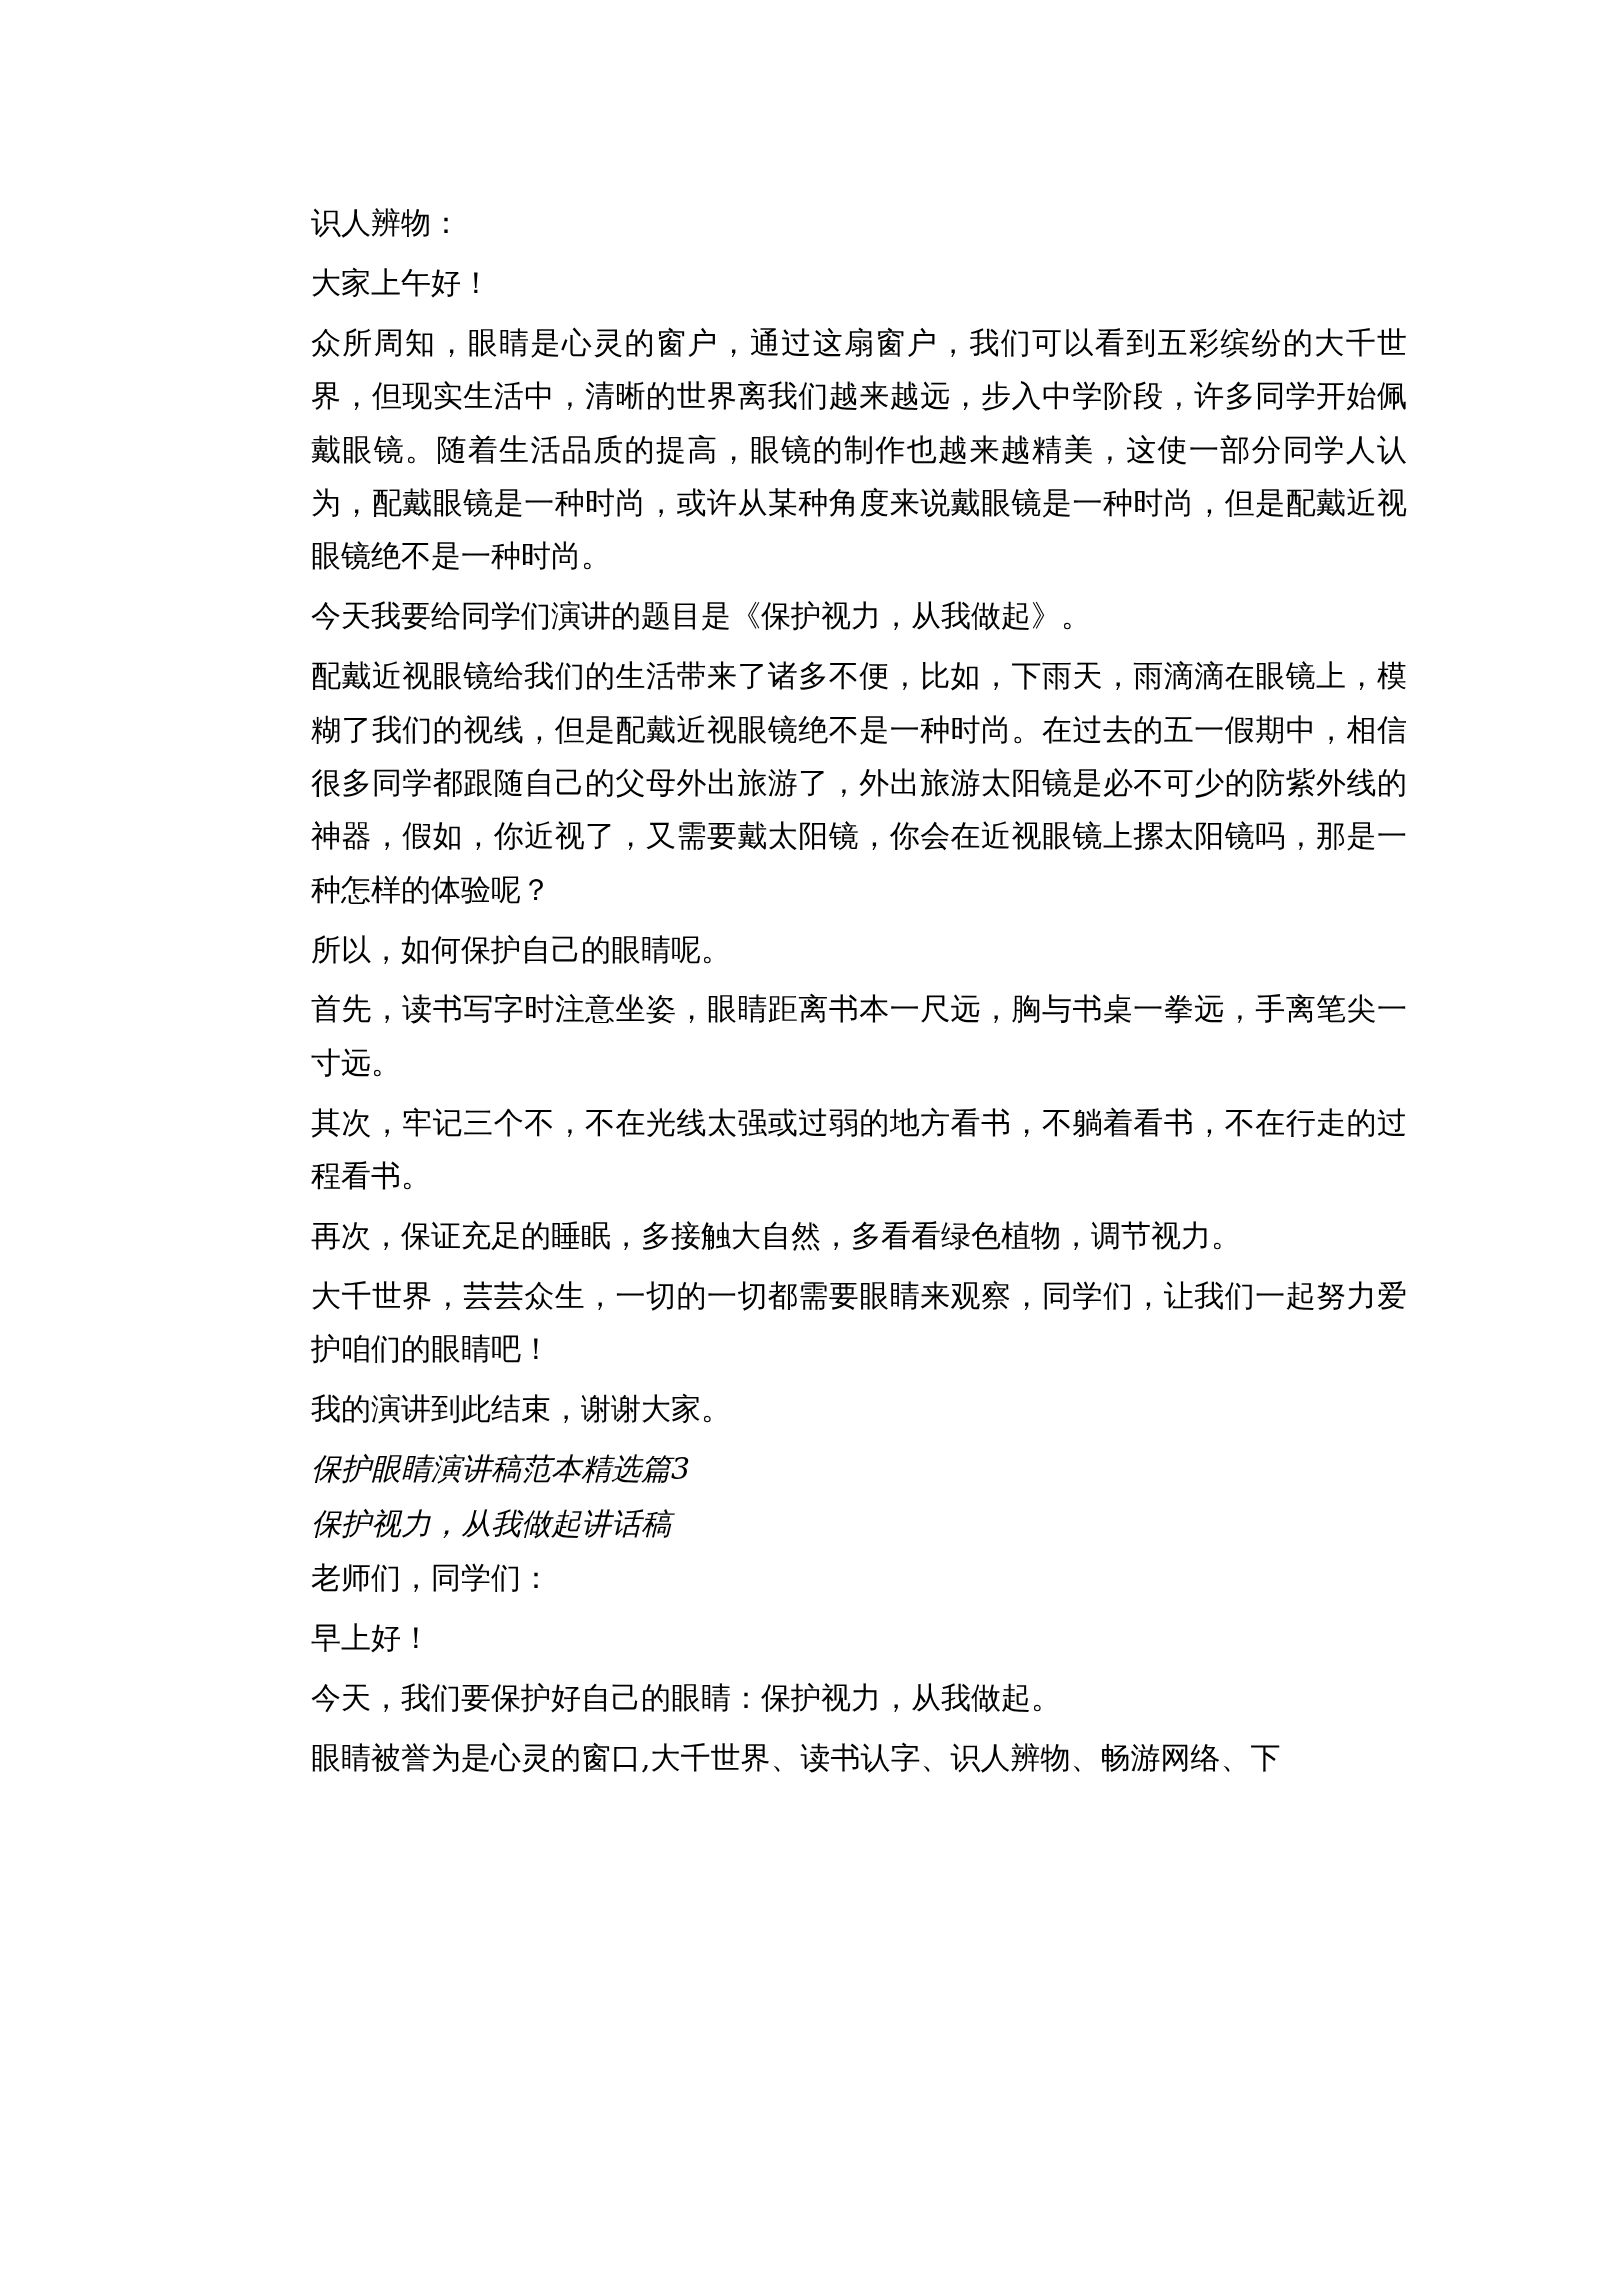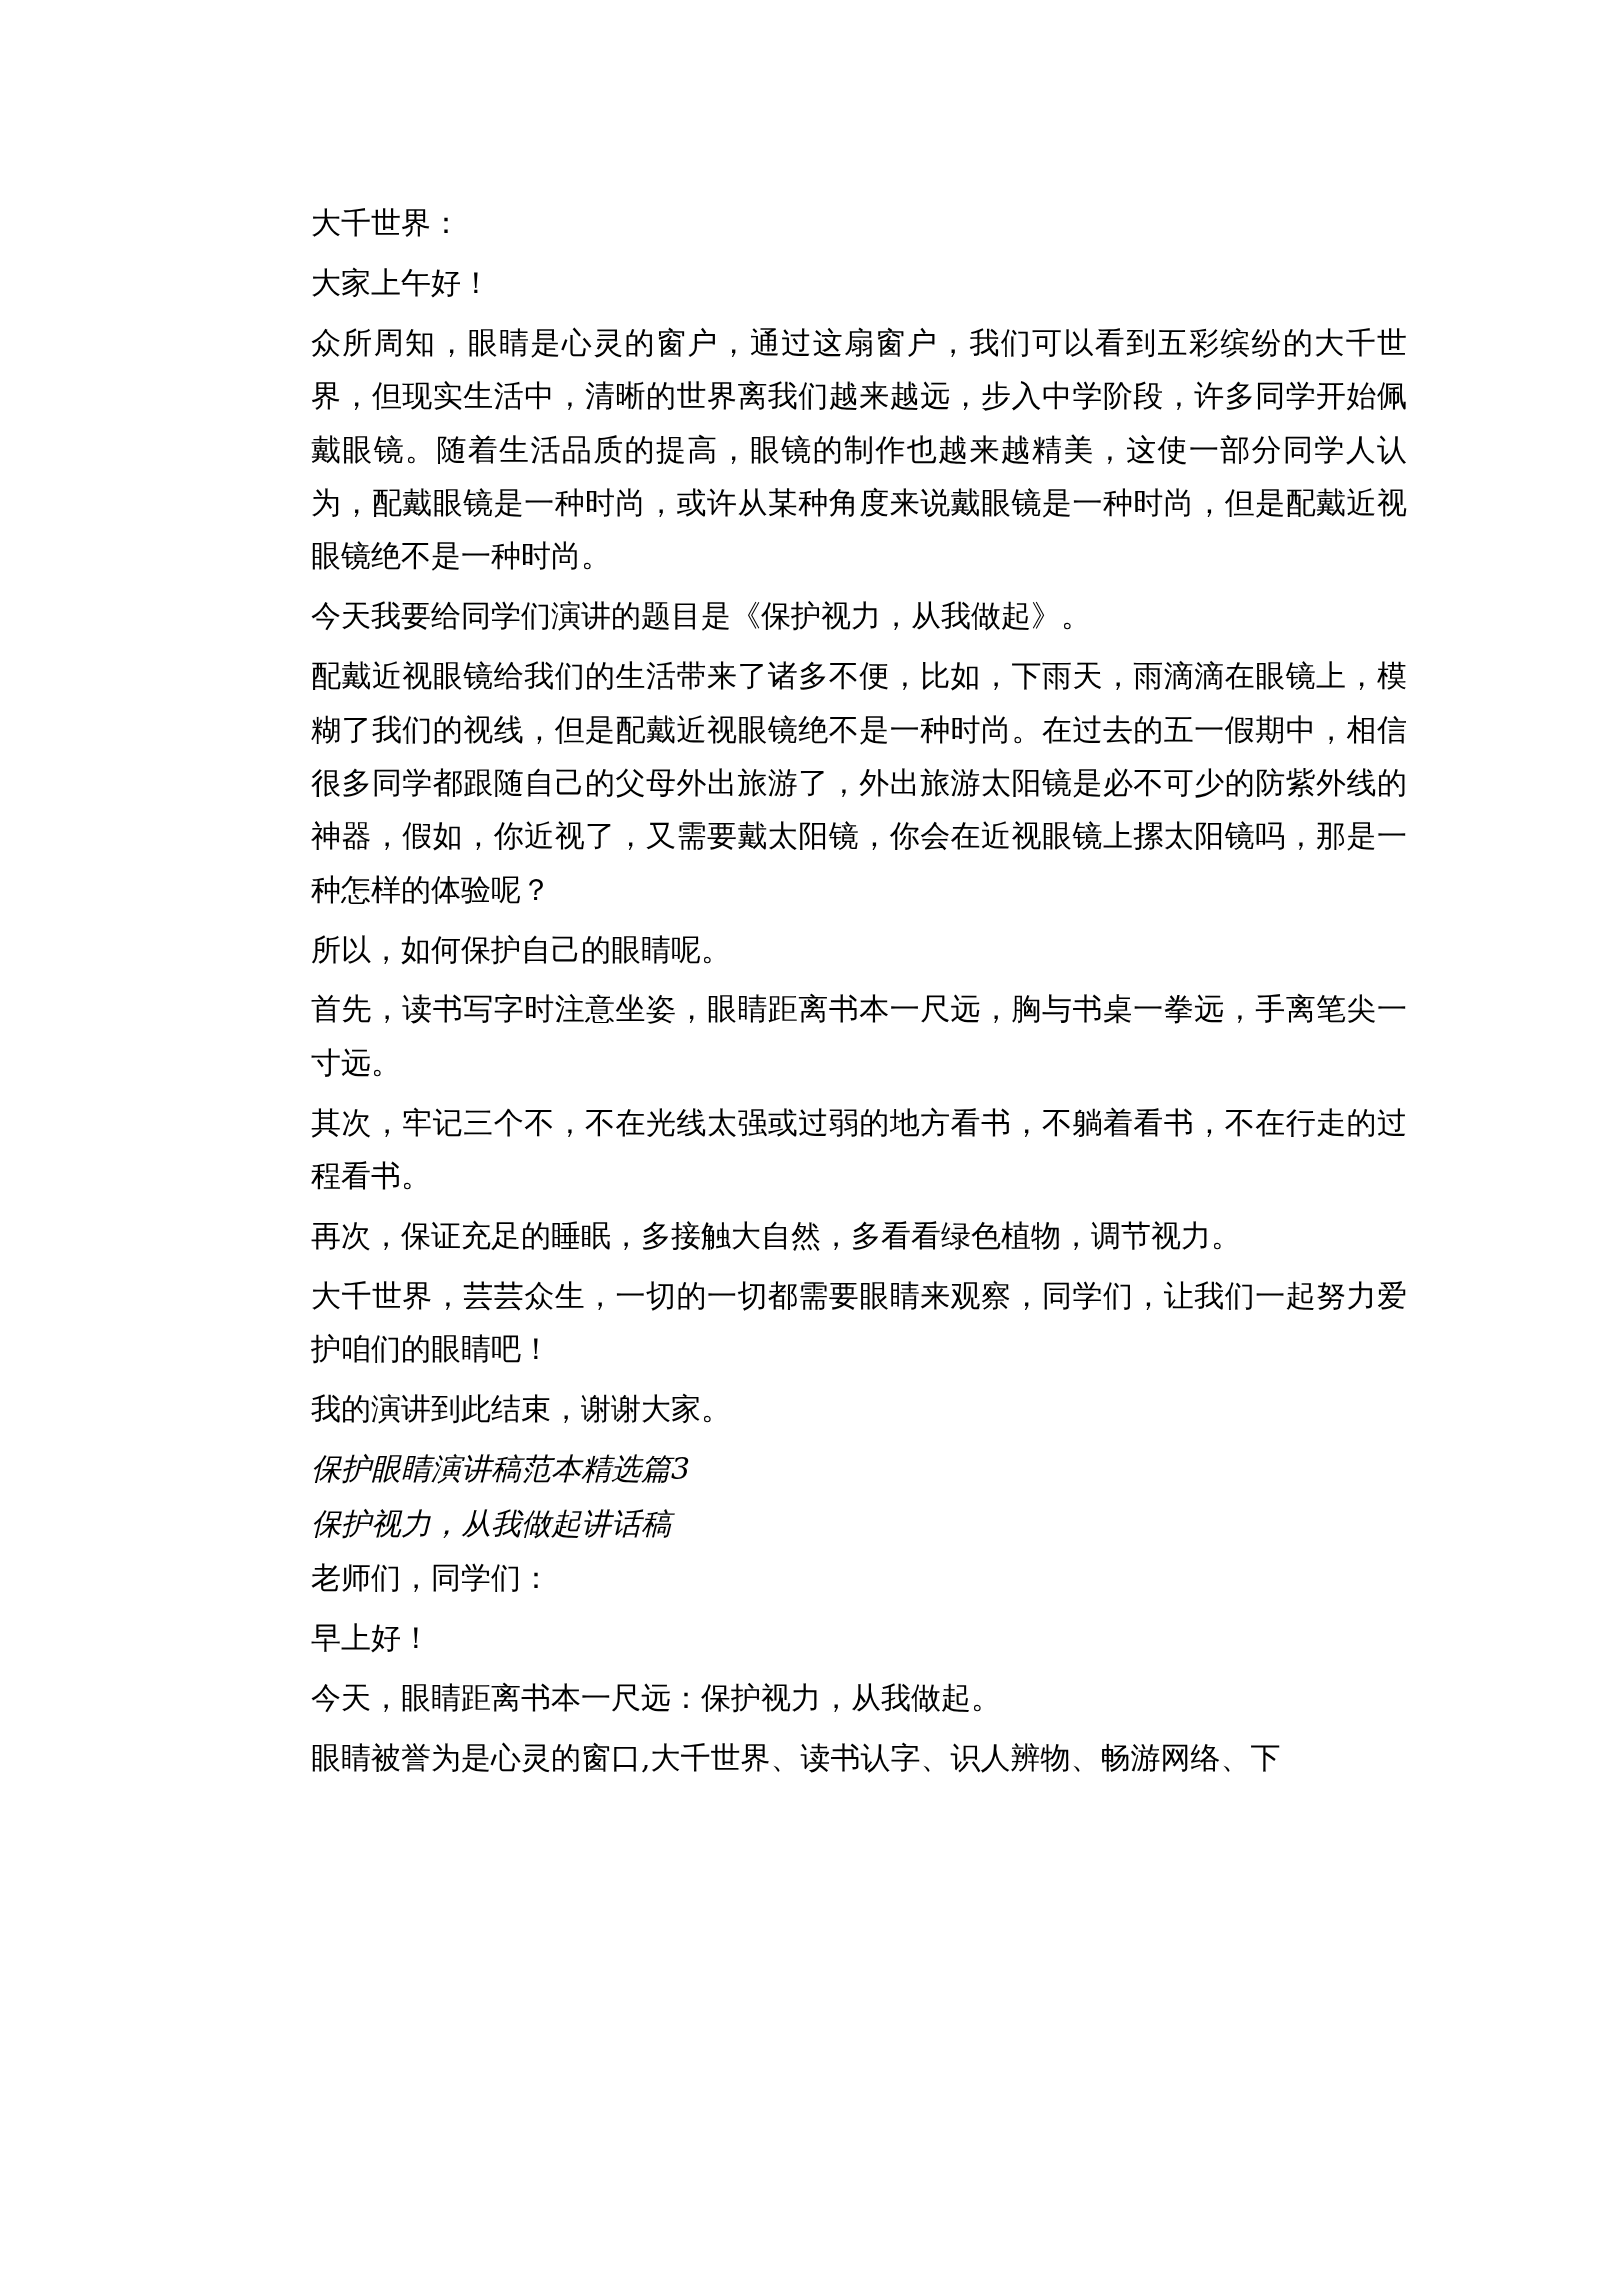--- a/index.html
+++ b/index.html
@@ -33,33 +33,33 @@
     padding-left: 30px;
     font-style: italic;
   }
 </style>
 </head>
 <body>
 
 <div class="page">
   <div class="doc-body">
 
-    <p class="indent">大千世界：</p>
+    <p class="indent">识人辨物：</p>
     <p class="indent">大家上午好！</p>
     <p class="indent">众所周知，眼睛是心灵的窗户，通过这扇窗户，我们可以看到五彩缤纷的大千世界，但现实生活中，清晰的世界离我们越来越远，步入中学阶段，许多同学开始佩戴眼镜。随着生活品质的提高，眼镜的制作也越来越精美，这使一部分同学人认为，配戴眼镜是一种时尚，或许从某种角度来说戴眼镜是一种时尚，但是配戴近视眼镜绝不是一种时尚。</p>
     <p class="indent">今天我要给同学们演讲的题目是《保护视力，从我做起》。</p>
     <p class="indent">配戴近视眼镜给我们的生活带来了诸多不便，比如，下雨天，雨滴滴在眼镜上，模糊了我们的视线，但是配戴近视眼镜绝不是一种时尚。在过去的五一假期中，相信很多同学都跟随自己的父母外出旅游了，外出旅游太阳镜是必不可少的防紫外线的神器，假如，你近视了，又需要戴太阳镜，你会在近视眼镜上摞太阳镜吗，那是一种怎样的体验呢？</p>
     <p class="indent">所以，如何保护自己的眼睛呢。</p>
     <p class="indent">首先，读书写字时注意坐姿，眼睛距离书本一尺远，胸与书桌一拳远，手离笔尖一寸远。</p>
     <p class="indent">其次，牢记三个不，不在光线太强或过弱的地方看书，不躺着看书，不在行走的过程看书。</p>
     <p class="indent">再次，保证充足的睡眠，多接触大自然，多看看绿色植物，调节视力。</p>
     <p class="indent">大千世界，芸芸众生，一切的一切都需要眼睛来观察，同学们，让我们一起努力爱护咱们的眼睛吧！</p>
     <p class="indent">我的演讲到此结束，谢谢大家。</p>
     <p class="tight">保护眼睛演讲稿范本精选篇3</p>
     <p class="tight">保护视力，从我做起讲话稿</p>
     <p class="indent">老师们，同学们：</p>
     <p class="indent">早上好！</p>
-    <p class="indent">今天，眼睛距离书本一尺远：保护视力，从我做起。</p>
+    <p class="indent">今天，我们要保护好自己的眼睛：保护视力，从我做起。</p>
     <p class="indent">眼睛被誉为是心灵的窗口,大千世界、读书认字、识人辨物、畅游网络、下</p>
 
   </div>
 </div>
 
 
 </body></html>

